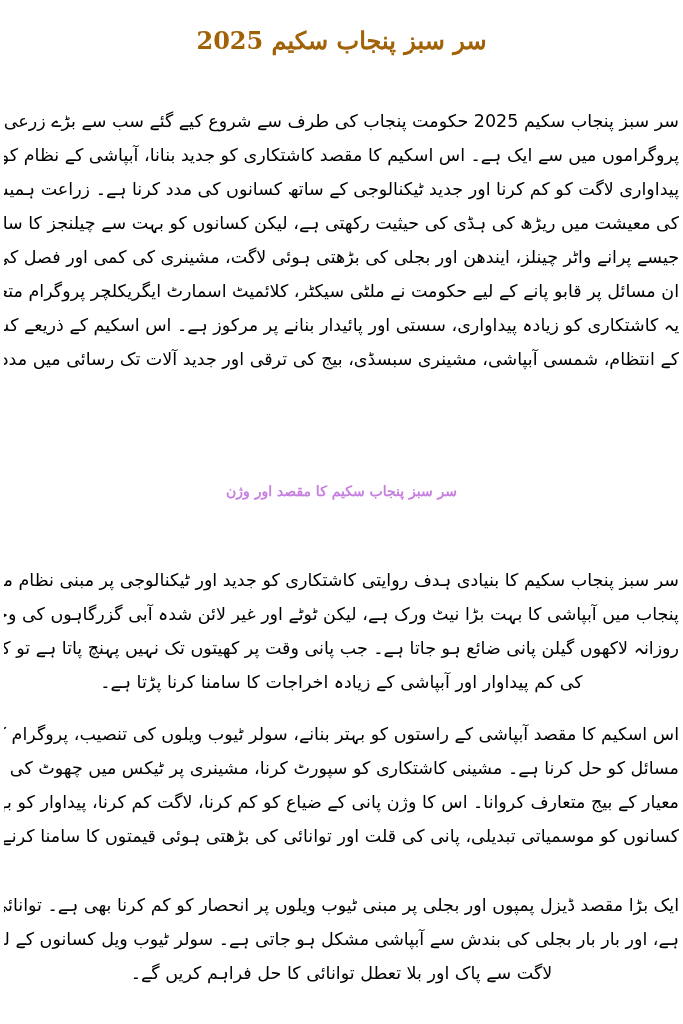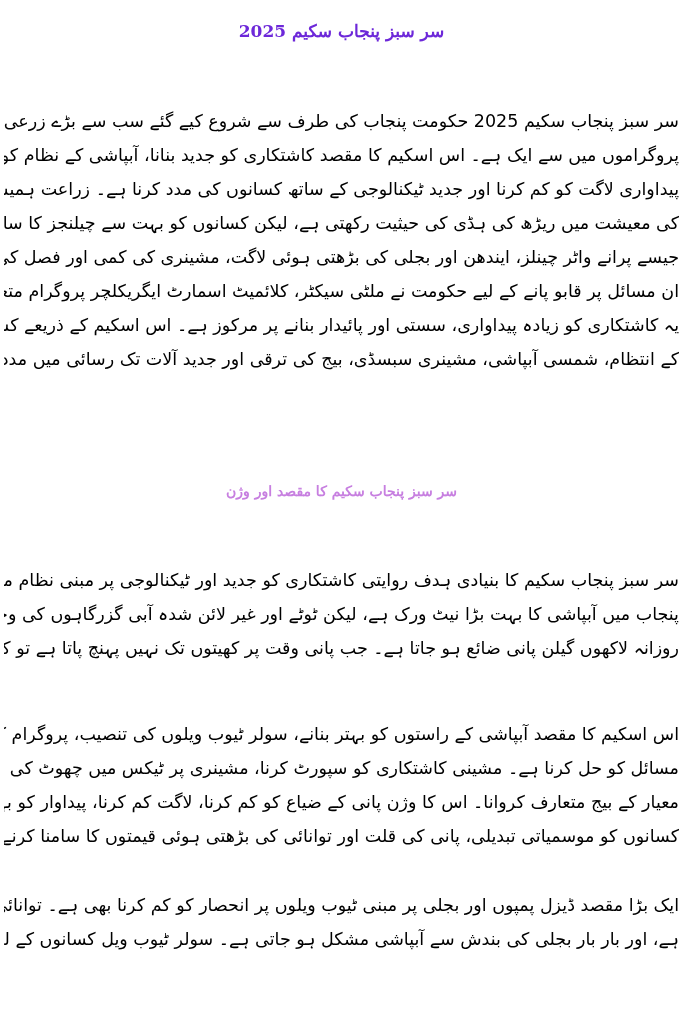--- a/index.html
+++ b/index.html
@@ -17,26 +17,26 @@
     .page {
       position: relative;
       width: 683px;
       height: 1024px;
       box-sizing: border-box;
       padding: 0 10px;
     }
     .title {
       direction: rtl;
       text-align: center;
-      color: #6d28d9;
+      color: #a16207;
       font-family: "DejaVu Serif", serif;
-      font-size: 17px;
+      font-size: 24px;
       line-height: 30px;
       margin: 0;
-      padding-top: 16px;
+      padding-top: 26px;
       height: 30px;
     }
     .subtitle {
       direction: rtl;
       text-align: center;
       color: #c77fe0;
       font-family: "DejaVu Serif", serif;
       font-size: 14px;
       line-height: 26px;
       margin: 0;
@@ -84,27 +84,29 @@
     <span class="line">یہ کاشتکاری کو زیادہ پیداواری، سستی اور پائیدار بنانے پر مرکوز ہے۔ اس اسکیم کے ذریعے کسانوں کو پانی</span>
     <span class="line">کے انتظام، شمسی آبپاشی، مشینری سبسڈی، بیج کی ترقی اور جدید آلات تک رسائی میں مدد ملے گی۔</span>
   </div>
 
   <h2 class="subtitle">سر سبز پنجاب سکیم کا مقصد اور وژن</h2>
 
   <div class="para p2">
     <span class="line">سر سبز پنجاب سکیم کا بنیادی ہدف روایتی کاشتکاری کو جدید اور ٹیکنالوجی پر مبنی نظام میں تبدیل کرنا ہے۔</span>
     <span class="line">پنجاب میں آبپاشی کا بہت بڑا نیٹ ورک ہے، لیکن ٹوٹے اور غیر لائن شدہ آبی گزرگاہوں کی وجہ سے</span>
     <span class="line">روزانہ لاکھوں گیلن پانی ضائع ہو جاتا ہے۔ جب پانی وقت پر کھیتوں تک نہیں پہنچ پاتا ہے تو کسانوں کو فصل</span>
+    <span class="line">کی کم پیداوار اور آبپاشی کے زیادہ اخراجات کا سامنا کرنا پڑتا ہے۔</span>
   </div>
 
   <div class="para p3">
     <span class="line">اس اسکیم کا مقصد آبپاشی کے راستوں کو بہتر بنانے، سولر ٹیوب ویلوں کی تنصیب، پروگرام کے ذریعے ان</span>
     <span class="line">مسائل کو حل کرنا ہے۔ مشینی کاشتکاری کو سپورٹ کرنا، مشینری پر ٹیکس میں چھوٹ کی پیشکش، اور بہتر</span>
     <span class="line">معیار کے بیج متعارف کروانا۔ اس کا وژن پانی کے ضیاع کو کم کرنا، لاگت کم کرنا، پیداوار کو بہتر بنانا اور</span>
     <span class="line">کسانوں کو موسمیاتی تبدیلی، پانی کی قلت اور توانائی کی بڑھتی ہوئی قیمتوں کا سامنا کرنے میں مدد کرنا ہے۔</span>
   </div>
 
   <div class="para p4">
     <span class="line">ایک بڑا مقصد ڈیزل پمپوں اور بجلی پر مبنی ٹیوب ویلوں پر انحصار کو کم کرنا بھی ہے۔ توانائی کی لاگت بڑھ گئی</span>
     <span class="line">ہے، اور بار بار بجلی کی بندش سے آبپاشی مشکل ہو جاتی ہے۔ سولر ٹیوب ویل کسانوں کے لیے قابل اعتماد،</span>
+    <span class="line">لاگت سے پاک اور بلا تعطل توانائی کا حل فراہم کریں گے۔</span>
   </div>
 
 </div>
 
 </body></html>

